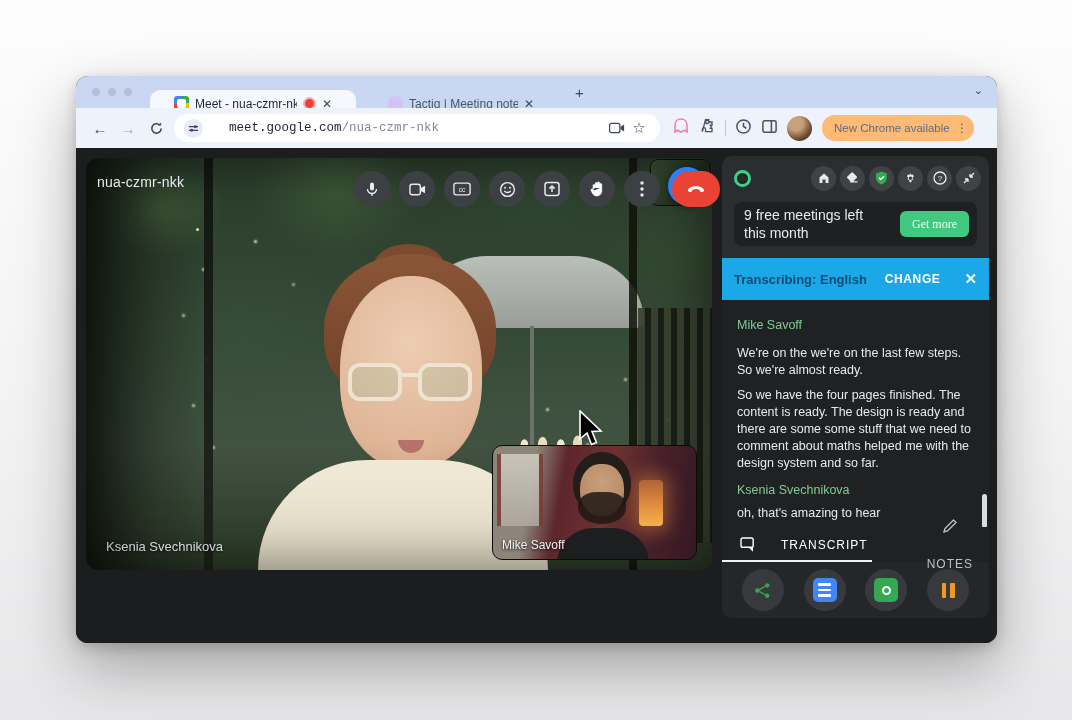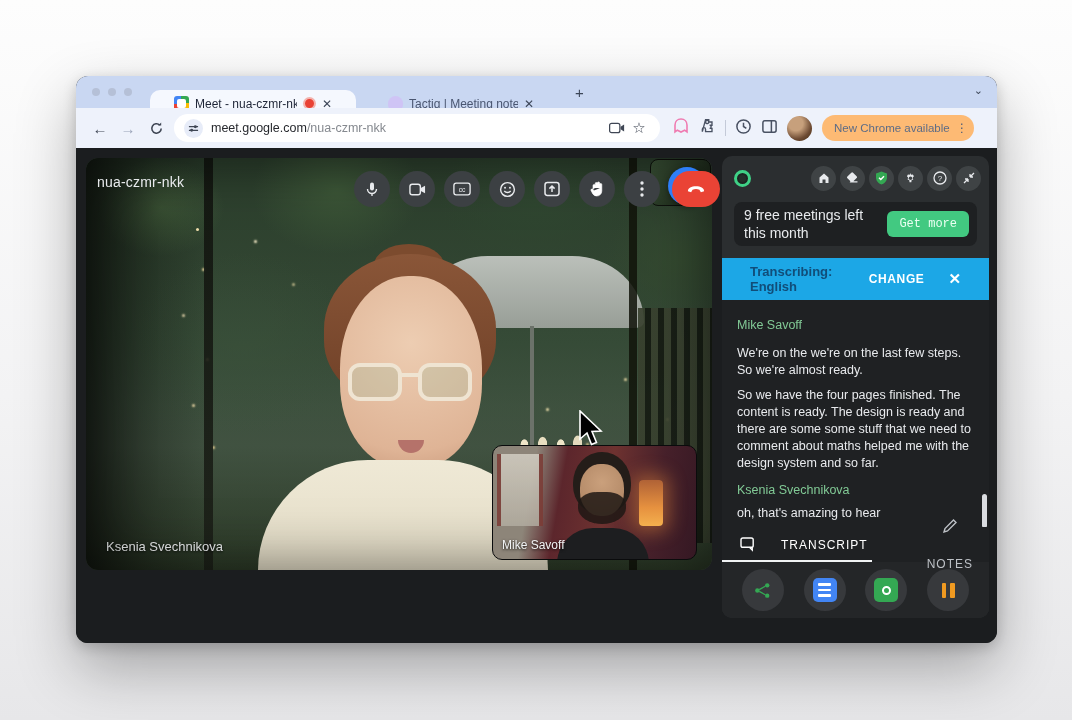--- a/index.html
+++ b/index.html
@@ -24,21 +24,21 @@
   .tabclose { color:#3c4658; font-size:12px; cursor:default; }
   .newtab { position:absolute; left:499px; top:8px; font-size:15px; color:#3c4658; }
   .strip-chev { position:absolute; right:14px; top:8px; font-size:11px; color:#3c4658; }
 
   
   .toolbar { height:40px; background:#eef2fb; display:flex; align-items:center; position:relative; padding:0 10px; }
   .navbtn { width:28px; height:28px; display:flex; align-items:center; justify-content:center; font-size:15px; color:#3f4654; flex:none; }
   .navbtn.dim { color:#9aa4b8; }
   .omnibox { width:486px; height:28px; background:#ffffff; border-radius:14px; display:flex; align-items:center; padding:0 10px; margin-left:4px; flex:none; }
   .tune { width:19px; height:19px; border-radius:50%; background:#e7ecf8; display:flex; align-items:center; justify-content:center; flex:none; }
-  .url { font-size:12.5px; margin-left:8px; flex:1; white-space:nowrap; overflow:hidden; }
+  .url { font-size:12.5px; margin-left:26px; flex:1; white-space:nowrap; overflow:hidden;font-family:Liberation Mono, monospace; }
   .url .domain { color:#27292e; }
   .url .path { color:#85898f; }
   .pillicon { width:22px; display:flex; justify-content:center; color:#3f4654; flex:none; }
   .exts { display:flex; align-items:center; margin-left:12px; gap:9px; }
   .sep { width:1px; height:16px; background:#c4cad8; }
   .avatar { width:25px; height:25px; border-radius:50%; background:radial-gradient(circle at 35% 30%, #c7a07c 0 30%, #6e4b33 65%, #40280f 100%); flex:none; }
   .update-pill { height:26px; background:#fdba74; border-radius:13px; display:flex; align-items:center; padding:0 6px 0 12px; margin-left:10px; font-size:11.5px; color:#5d6c86; }
   .update-pill .dots { font-size:12px; color:#4d5c78; margin-left:6px; }
 
   
@@ -103,22 +103,22 @@
   .endcall { width:48px; height:36px; border-radius:18px; background:#ea4335; display:flex; align-items:center; justify-content:center; margin-left:3px; }
 
   
   .panel { position:absolute; left:646px; top:8px; width:267px; height:462px; border-radius:10px; background:#2b2e30; display:flex; flex-direction:column; overflow:hidden; }
   .p-header { height:44px; display:flex; align-items:center; padding:0 8px 0 12px; flex:none; }
   .t-logo { width:17px; height:17px; border-radius:50%; border:3px solid #3fd186; background:#23302a; box-shadow:inset 0 0 0 2px #1d2622; }
   .hdr-icons { margin-left:auto; display:flex; gap:4px; align-items:center; }
   .hico { width:25px; height:25px; border-radius:50%; background:#3f4345; display:flex; align-items:center; justify-content:center; color:#e8eaed; font-size:12px; flex:none; }
   .meet-left-card { margin:2px 12px 0; height:44px; background:#1e2022; border-radius:8px; display:flex; align-items:center; padding:0 8px 0 10px; flex:none; }
   .quota-text { flex:1; font-size:14px; line-height:1.3; color:#e8eaed; text-align:left; padding-right:12px; }
-  .getmore { height:26px; padding:0 12px; background:#42c981; color:#eafff2; border:none; border-radius:6px; font-size:12px; font-family:Liberation Mono, monospace; }
-  .banner { margin-top:12px; height:42px; background:#1ca7e6; display:flex; align-items:center; padding:0 28px; flex:none; }
+  .getmore { height:26px; padding:0 12px; background:#42c981; color:#eafff2; border:none; border-radius:6px; font-size:12px; font-family:Liberation Serif, serif; }
+  .banner { margin-top:12px; height:42px; background:#1ca7e6; display:flex; align-items:center; padding:0 12px; flex:none; }
   .banner .b-title { font-size:13px; font-weight:bold; color:#114d79; flex:1; }
   .banner .b-change { font-size:12px; font-weight:bold; color:#ffffff; letter-spacing:.6px; margin-right:24px; }
   .banner .b-x { color:#fff; font-size:15px; font-weight:bold; }
   .transcript { flex:1; background:#1f2123; padding:7px 15px 0; overflow:hidden; position:relative; }
   .t-line { font-size:12.5px; line-height:1.36; color:#e8eaed; }
   .t-speaker { font-size:12.5px; color:#81c995; margin-top:11px; }
   .t-para { font-size:12.5px; line-height:1.36; color:#e8eaed; margin-top:8px; }
   .t-para.gap { margin-top:13px; }
   .scrollbar { position:absolute; right:2px; top:338px; width:5px; height:34px; border-radius:3px; background:#dadce0; }
   .p-tabs { height:35px; background:#1f2123; display:flex; align-items:center; flex:none; position:relative; }

